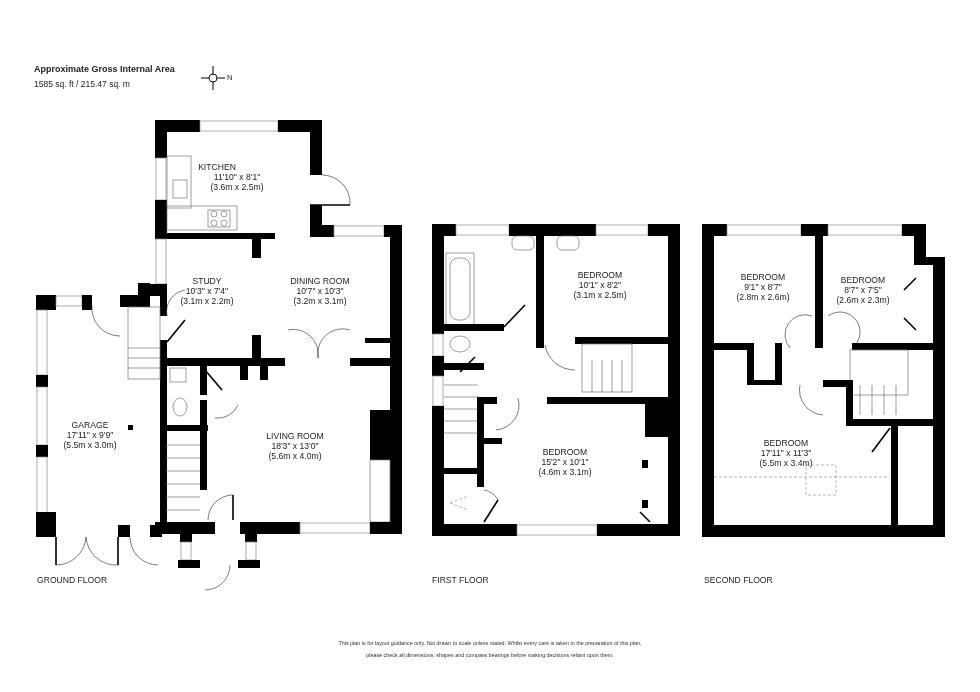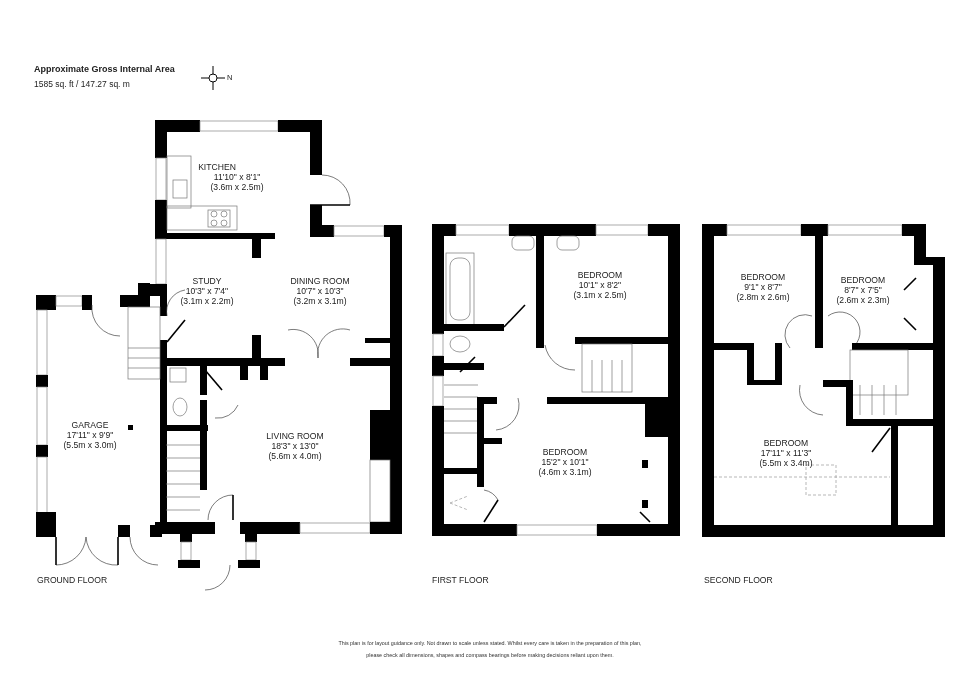--- a/index.html
+++ b/index.html
@@ -17,21 +17,21 @@
     .win{fill:#fff;stroke:#888;stroke-width:0.7;}
     .thin{fill:none;stroke:#777;stroke-width:0.7;}
     .door{fill:none;stroke:#444;stroke-width:0.7;}
     .doorleaf{stroke:#000;stroke-width:1.6;}
     .dash{fill:none;stroke:#999;stroke-width:0.7;stroke-dasharray:3 2;}
   </style>
 </head>
 <body>
 
 <div class="hdr-title">Approximate Gross Internal Area</div>
-<div class="hdr-area">1585 sq. ft / 147.27 sq. m</div>
+<div class="hdr-area">1585 sq. ft / 215.47 sq. m</div>
 <svg class="compass" viewBox="0 0 34 26">
   <circle cx="13" cy="12" r="4" fill="#fff" stroke="#000" stroke-width="1"></circle>
   <line x1="13" y1="0" x2="13" y2="24" stroke="#000" stroke-width="1"></line>
   <line x1="1" y1="12" x2="25" y2="12" stroke="#000" stroke-width="1"></line>
   <circle cx="13" cy="12" r="3.3" fill="#fff"></circle>
 </svg>
 <div class="compass-n">N</div>
 
 <svg id="plan" viewBox="0 0 980 692">
 

